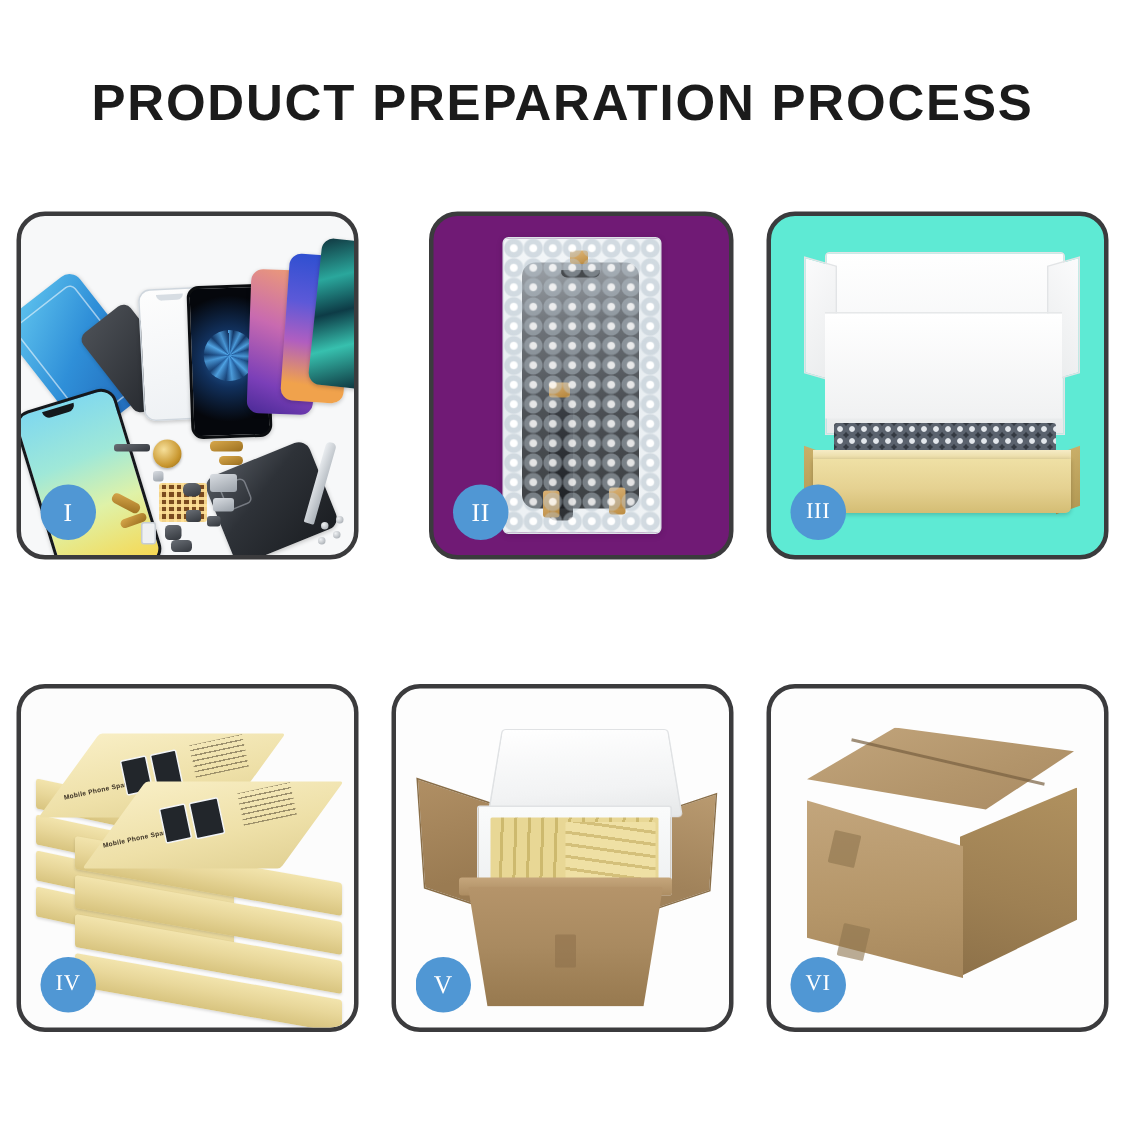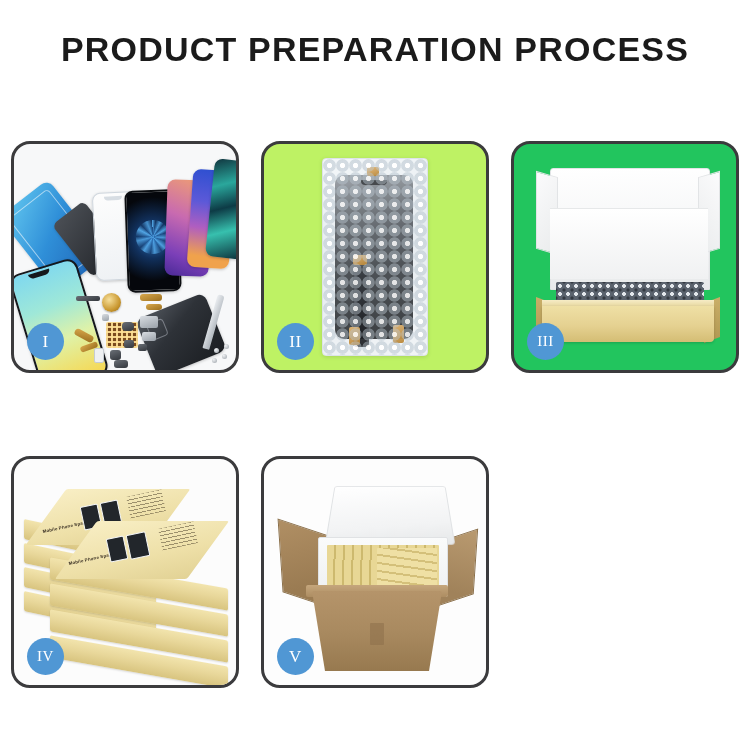--- a/index.html
+++ b/index.html
@@ -17,21 +17,21 @@
 
   
   .header {
     position: absolute;
     left: 0; top: 0;
     width: 750px;
     text-align: center;
   }
   .title {
     margin: 0;
-    padding-top: 32px;
+    padding-top: 52px;
     font-size: 34px;
     font-weight: 700;
     letter-spacing: 1.2px;
     color: #1b1b1b;
     line-height: 1;
     white-space: nowrap;
   }
   .subtitle {
     margin: 0;
     padding-top: 14px;
@@ -236,21 +236,21 @@
   
   .tweezer {
     position:absolute; left:196px; top:150px;
     width:7px; height:56px;
     background: linear-gradient(95deg,#eceff2,#aab1b8);
     transform: rotate(16deg);
     border-radius: 3px 3px 1px 1px;
   }
 
   
-  .p2 { background: #bef264; }
+  .p2 { background: #701a75; margin-left: 25px; }
   .bubblebag {
     position:absolute; left:50%; top:14px; transform:translateX(-50%);
     width:104px; height:196px;
     background:
       radial-gradient(circle at 50% 50%, rgba(255,255,255,.95) 0 2px, rgba(214,222,228,.55) 3px 6px, rgba(0,0,0,0) 7px) 0 0/13px 13px,
       linear-gradient(160deg,#f4f7f9 0%,#e6ecf0 45%,#f1f4f6 100%);
     border: 1px solid #dde3e8;
     border-radius: 4px;
     box-shadow: 0 1px 4px rgba(0,0,0,.12);
   }
@@ -280,21 +280,21 @@
   }
   .bb-overlay {
     position:absolute; inset:0;
     background:
       radial-gradient(circle at 50% 50%, rgba(255,255,255,.85) 0 2.2px, rgba(190,202,211,.45) 3px 5.8px, rgba(255,255,255,0) 6.6px) 0 0/13px 13px;
     pointer-events:none;
     border-radius:4px;
   }
 
   
-  .p3 { background:#22c55e; }
+  .p3 { background:#5eead4; }
   .b3-wrap { position:absolute; left:22px; top:24px; width:184px; height:176px; }
   .b3-lid {
     position:absolute; left:14px; top:0;
     width:158px; height:120px;
     background: linear-gradient(178deg,#ffffff 0%,#f4f5f6 56%,#e7e9ea 100%);
     border:1px solid #e2e4e6;
     border-radius:3px 3px 0 0;
   }
   .b3-lid-flapL {
     position:absolute;left:0;top:6px;width:20px;height:76px;
@@ -600,14 +600,27 @@
           <div class="c5-contents2"></div>
         </div>
         <div class="c5-rim"></div>
         <div class="c5-body"></div>
         <div class="c5-tape" style="left:92px;top:150px;width:14px;height:22px;"></div>
       </div>
     </div>
     <div class="badge">V</div>
   </div>
 
+  <div class="panel p6">
+    <div class="panel-stage">
+      <div class="c6">
+        <div class="c6-top"></div>
+        <div class="c6-side"></div>
+        <div class="c6-front"></div>
+        <div class="c6-seam"></div>
+        <div class="c6-tapeT"></div>
+        <div class="c6-tapeB"></div>
+      </div>
+    </div>
+    <div class="badge wide">VI</div>
+  </div>
 
 </div>
 
 </body></html>

